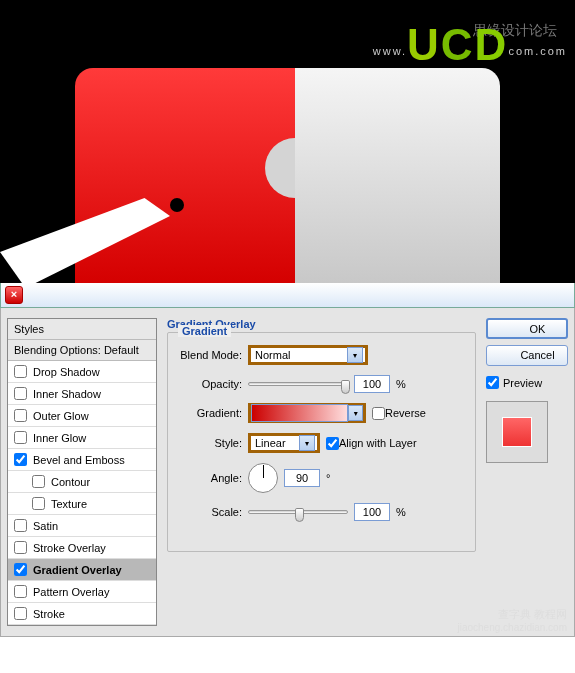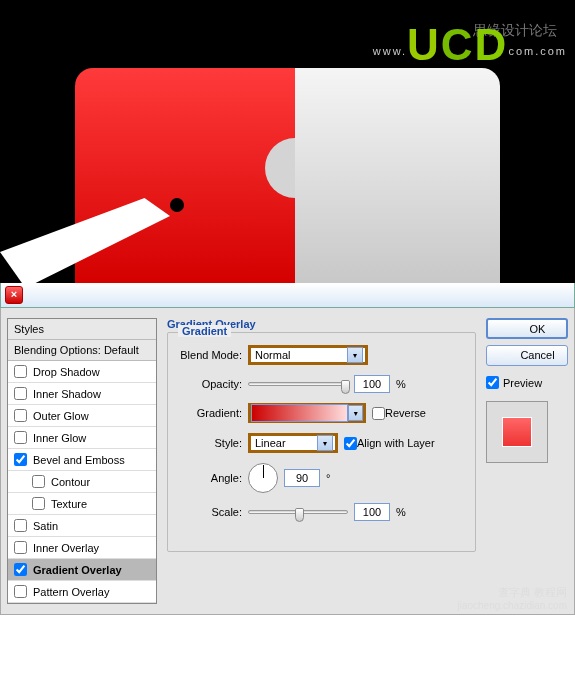--- a/index.html
+++ b/index.html
@@ -114,29 +114,33 @@
           <div class="style-row indent">
             <input type="checkbox" style="">
             <span>Texture</span>
           </div>
           <div class="style-row">
             <input type="checkbox" style="">
             <span>Satin</span>
           </div>
           <div class="style-row">
             <input type="checkbox" style="">
-            <span>Inner Overlay</span>
+            <span>Stroke Overlay</span>
           </div>
           <div class="style-row selected">
             <input type="checkbox" checked="" style="">
             <span>Gradient Overlay</span>
           </div>
           <div class="style-row">
             <input type="checkbox" style="">
             <span>Pattern Overlay</span>
+          </div>
+          <div class="style-row">
+            <input type="checkbox" style="">
+            <span>Stroke</span>
           </div>
         </div>
   </div>
 
   <div class="main-panel">
     <div class="group-title">Gradient Overlay</div>
     <div class="group-box">
       <span class="group-label">Gradient</span>
 
       <div class="form-row">
@@ -163,21 +167,21 @@
           <span class="select-arrow">▾</span>
         </div>
         <label class="checkbox-inline">
           <input type="checkbox" id="reverse-cb" style="">
           <span>Reverse</span>
         </label>
       </div>
 
       <div class="form-row">
         <span class="form-label">Style:</span>
-        <div class="select-box" style="width:90px">
+        <div class="select-box" style="width:72px">
           <span>Linear</span>
           <span class="select-arrow">▾</span>
         </div>
         <label class="checkbox-inline">
           <input type="checkbox" id="align-cb" checked="" style="">
           <span>Align with Layer</span>
         </label>
       </div>
 
       <div class="form-row">

